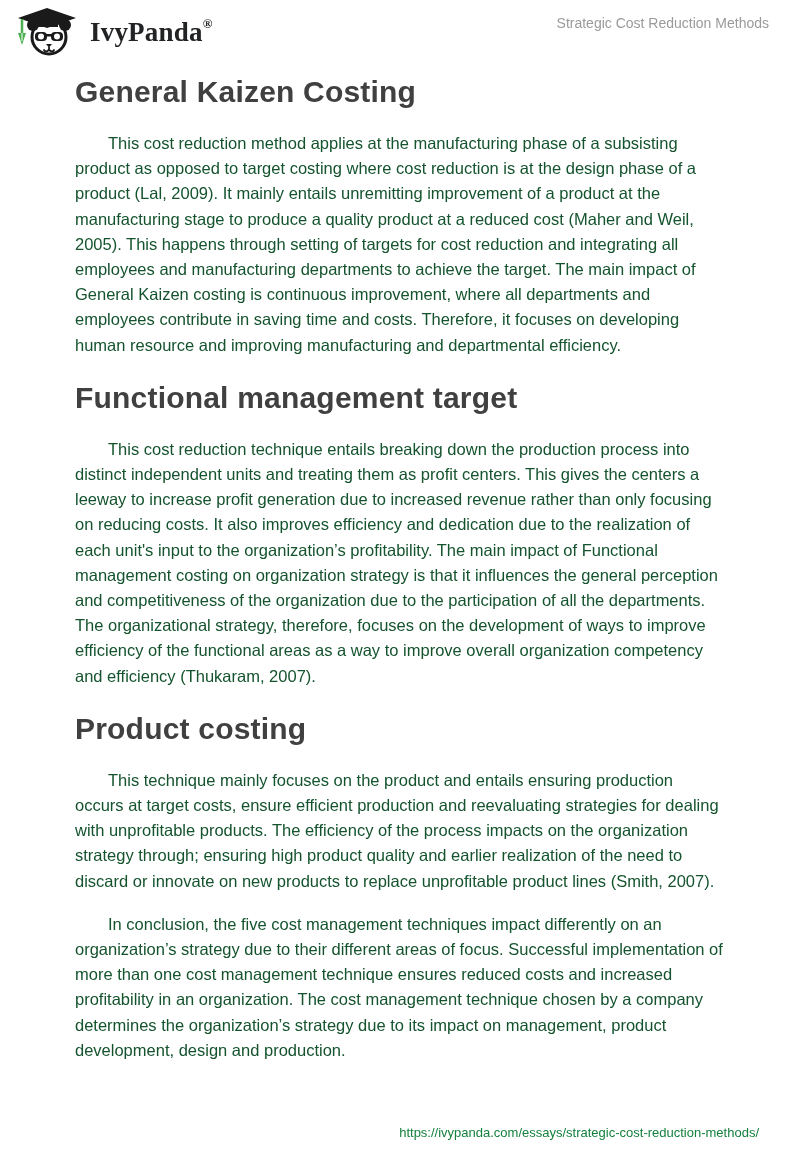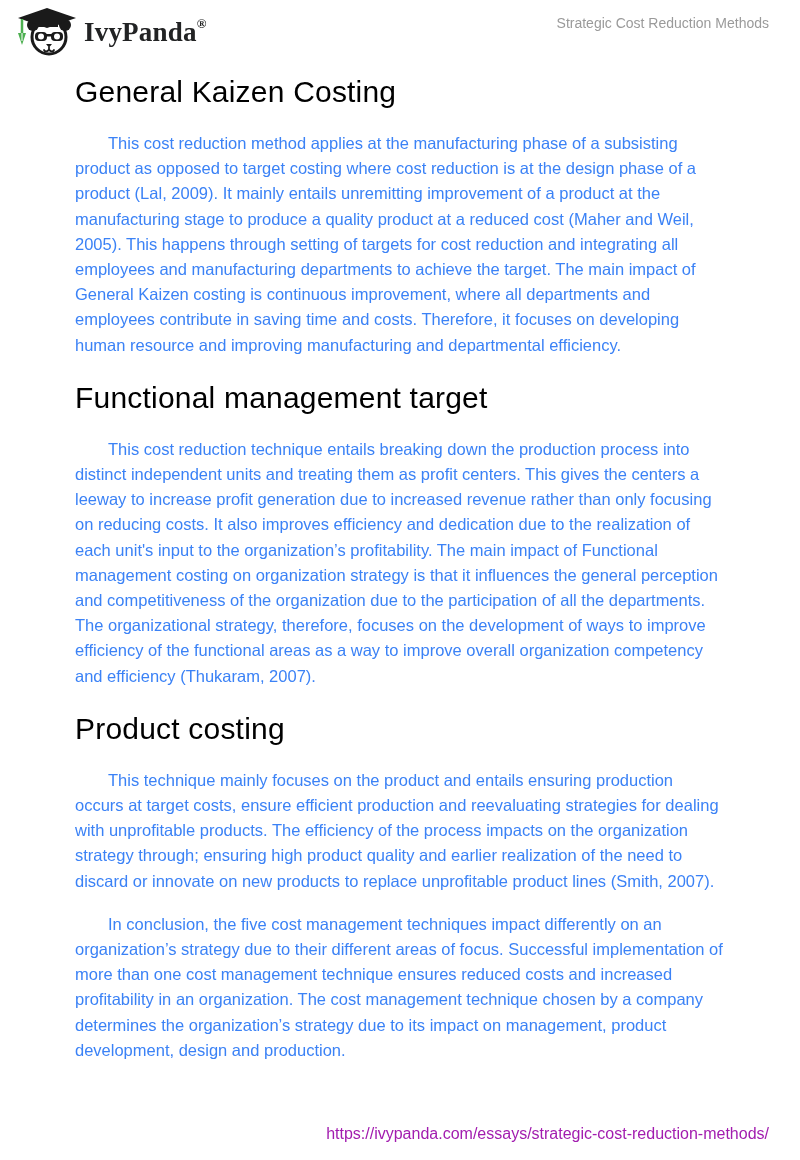--- a/index.html
+++ b/index.html
@@ -15,58 +15,58 @@
 
   
   .header { position: absolute; top: 0; left: 0; right: 0; height: 62px; }
   .brand { position: absolute; left: 14px; top: 7px; display: flex; align-items: center; }
   .logo { width: 64px; height: 50px; display: block; }
   .brand-name {
     font-family: "Liberation Serif", serif;
     font-weight: bold;
     font-size: 27px;
     color: #222324;
-    margin-left: 6px;
+    margin-left: 12px;
     letter-spacing: 0.2px;
   }
   .brand-name sup { font-size: 13px; vertical-align: 13px; font-weight: bold; }
   .doc-title {
     position: absolute;
     right: 31px;
     top: 15px;
     font-size: 14px;
     color: #9a9a9a;
   }
 
   
   .content { position: absolute; top: 62px; left: 75px; width: 650px; }
   h1 {
     font-size: 30px;
     line-height: 36px;
-    font-weight: normal;
-    color: #000000;
+    font-weight: bold;
+    color: #404040;
     margin: 22px 0 21px 0;
     letter-spacing: 0.2px;
   }
   .content section:first-child h1 { margin-top: 12px; }
   p {
     font-size: 16.5px;
     line-height: 25.2px;
-    color: #3b82f6;
+    color: #14532d;
     text-indent: 33px;
     margin: 17px 0 18px 0;
   }
 
   
   .footer {
     position: absolute;
     top: 1125px;
-    right: 31px;
-    font-size: 16px;
-    color: #a21caf;
+    right: 41px;
+    font-size: 13px;
+    color: #15803d;
   }
 </style>
 </head>
 <body>
 
 <div class="page">
 
   <header class="header">
     <div class="brand">
       <svg class="logo" viewBox="0 0 64 50" xmlns="http://www.w3.org/2000/svg" aria-hidden="true">

